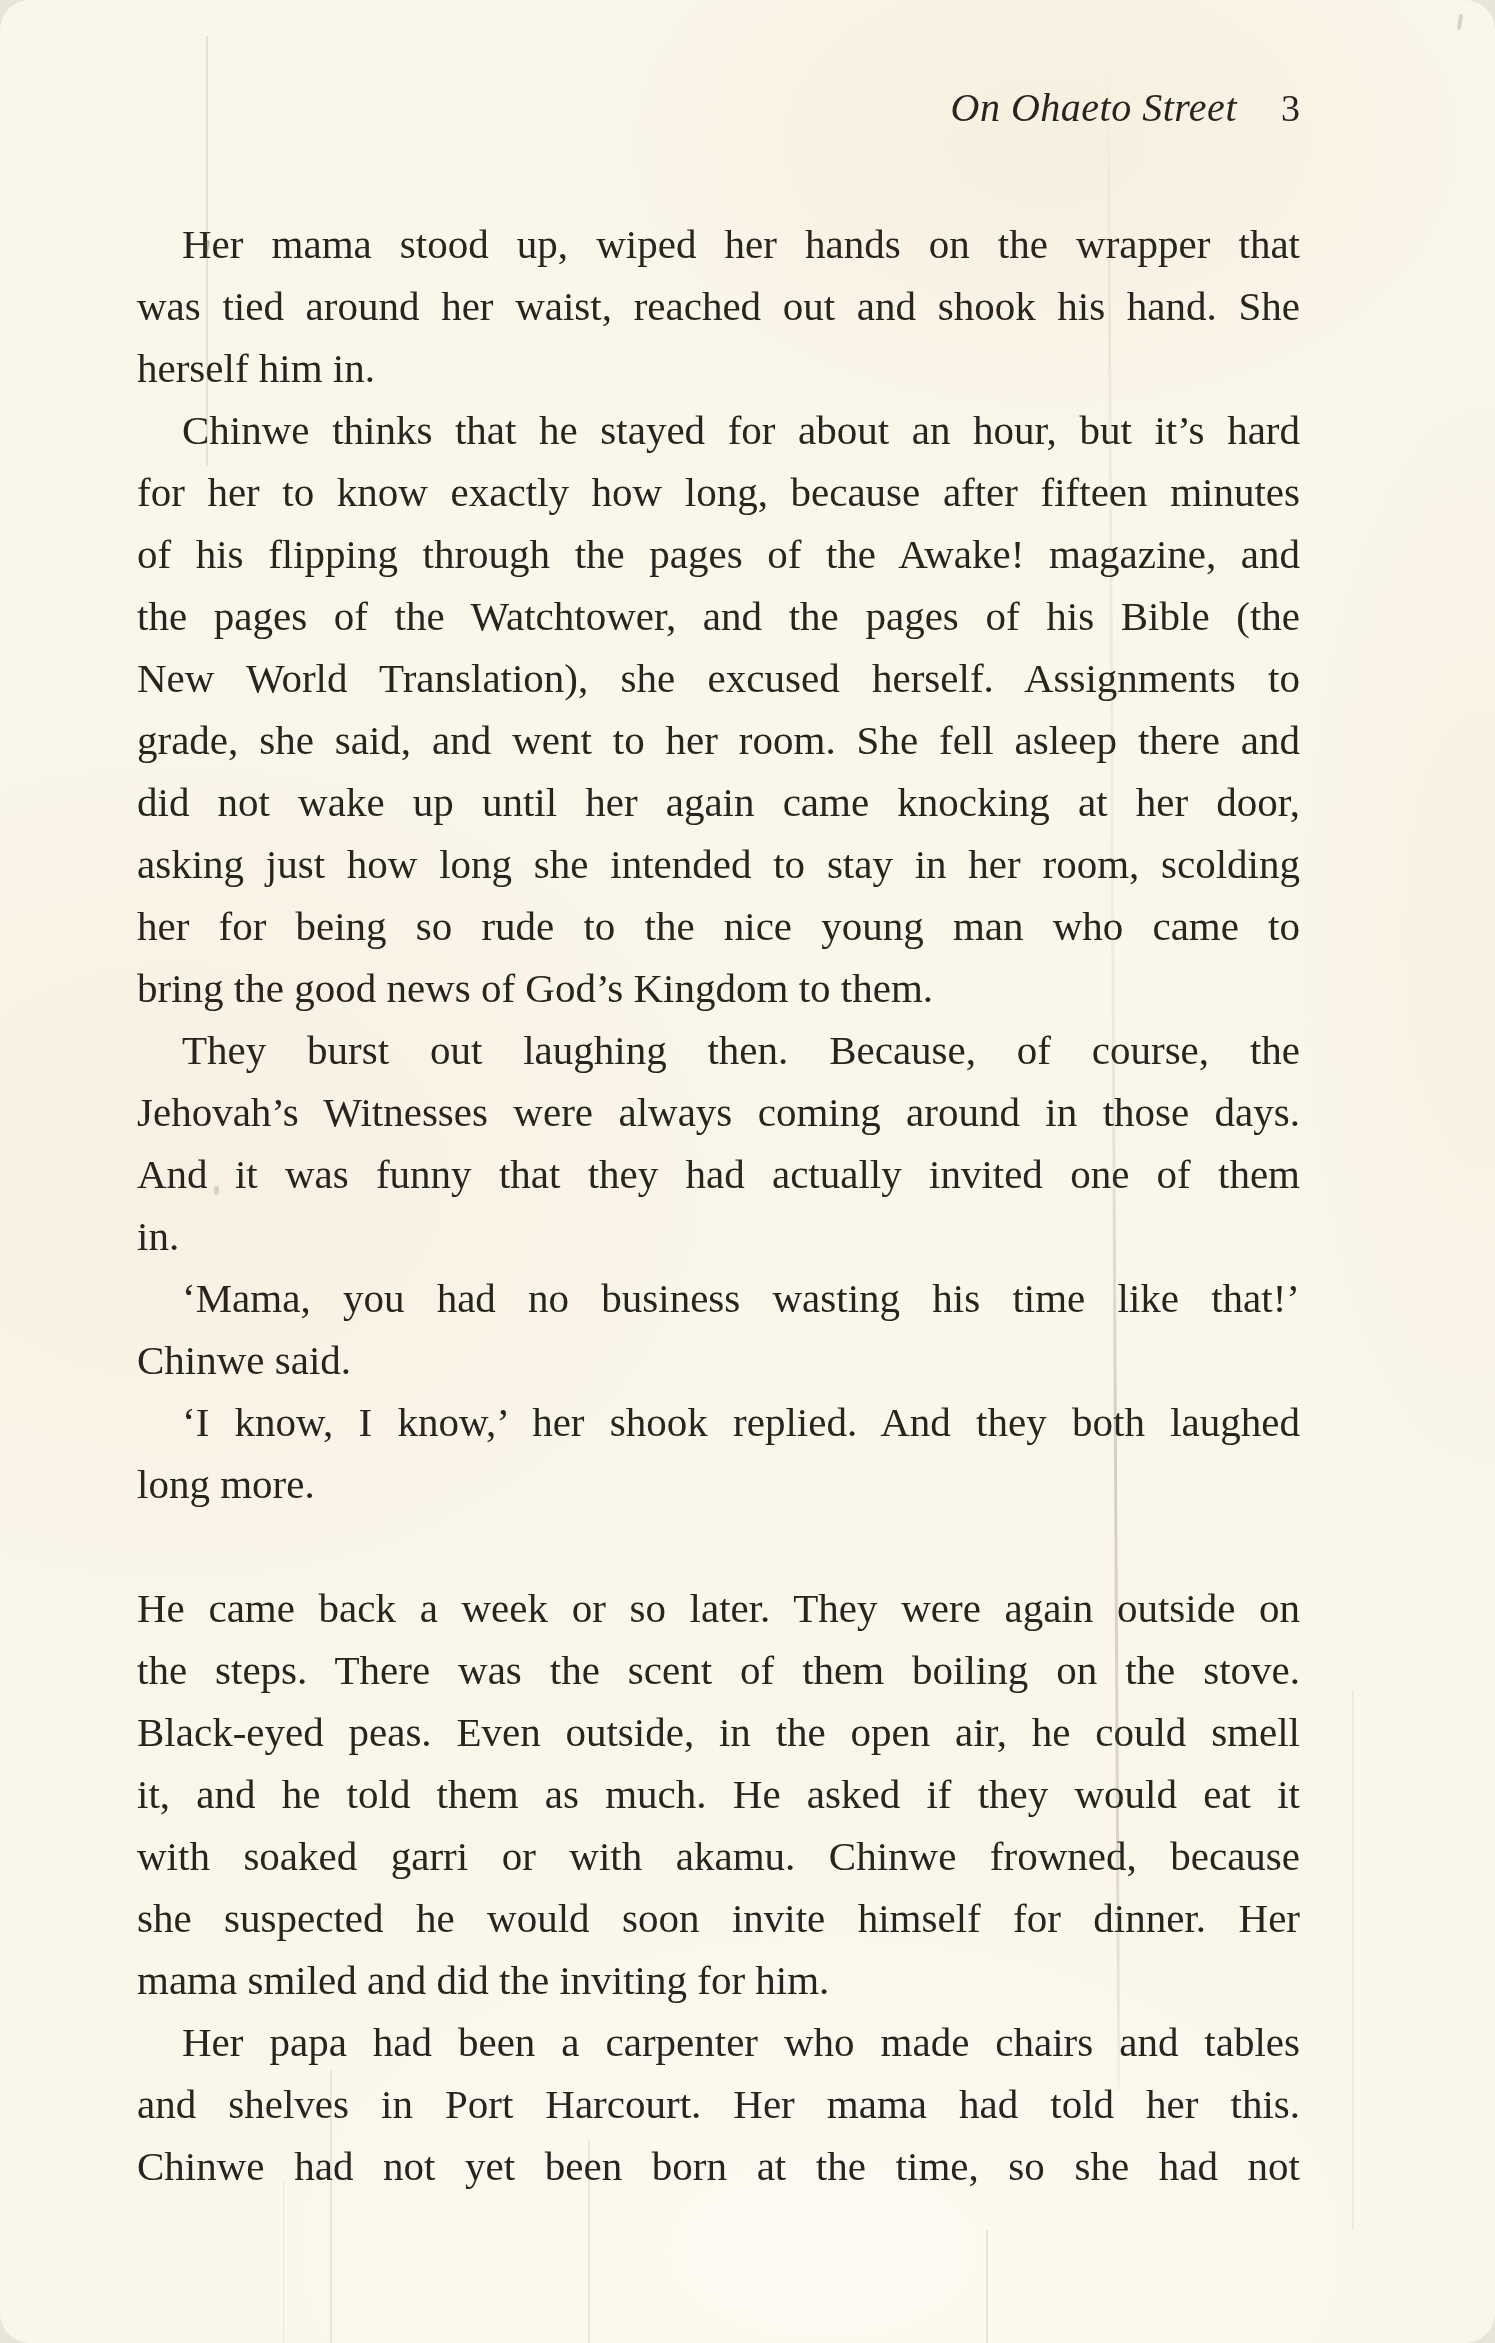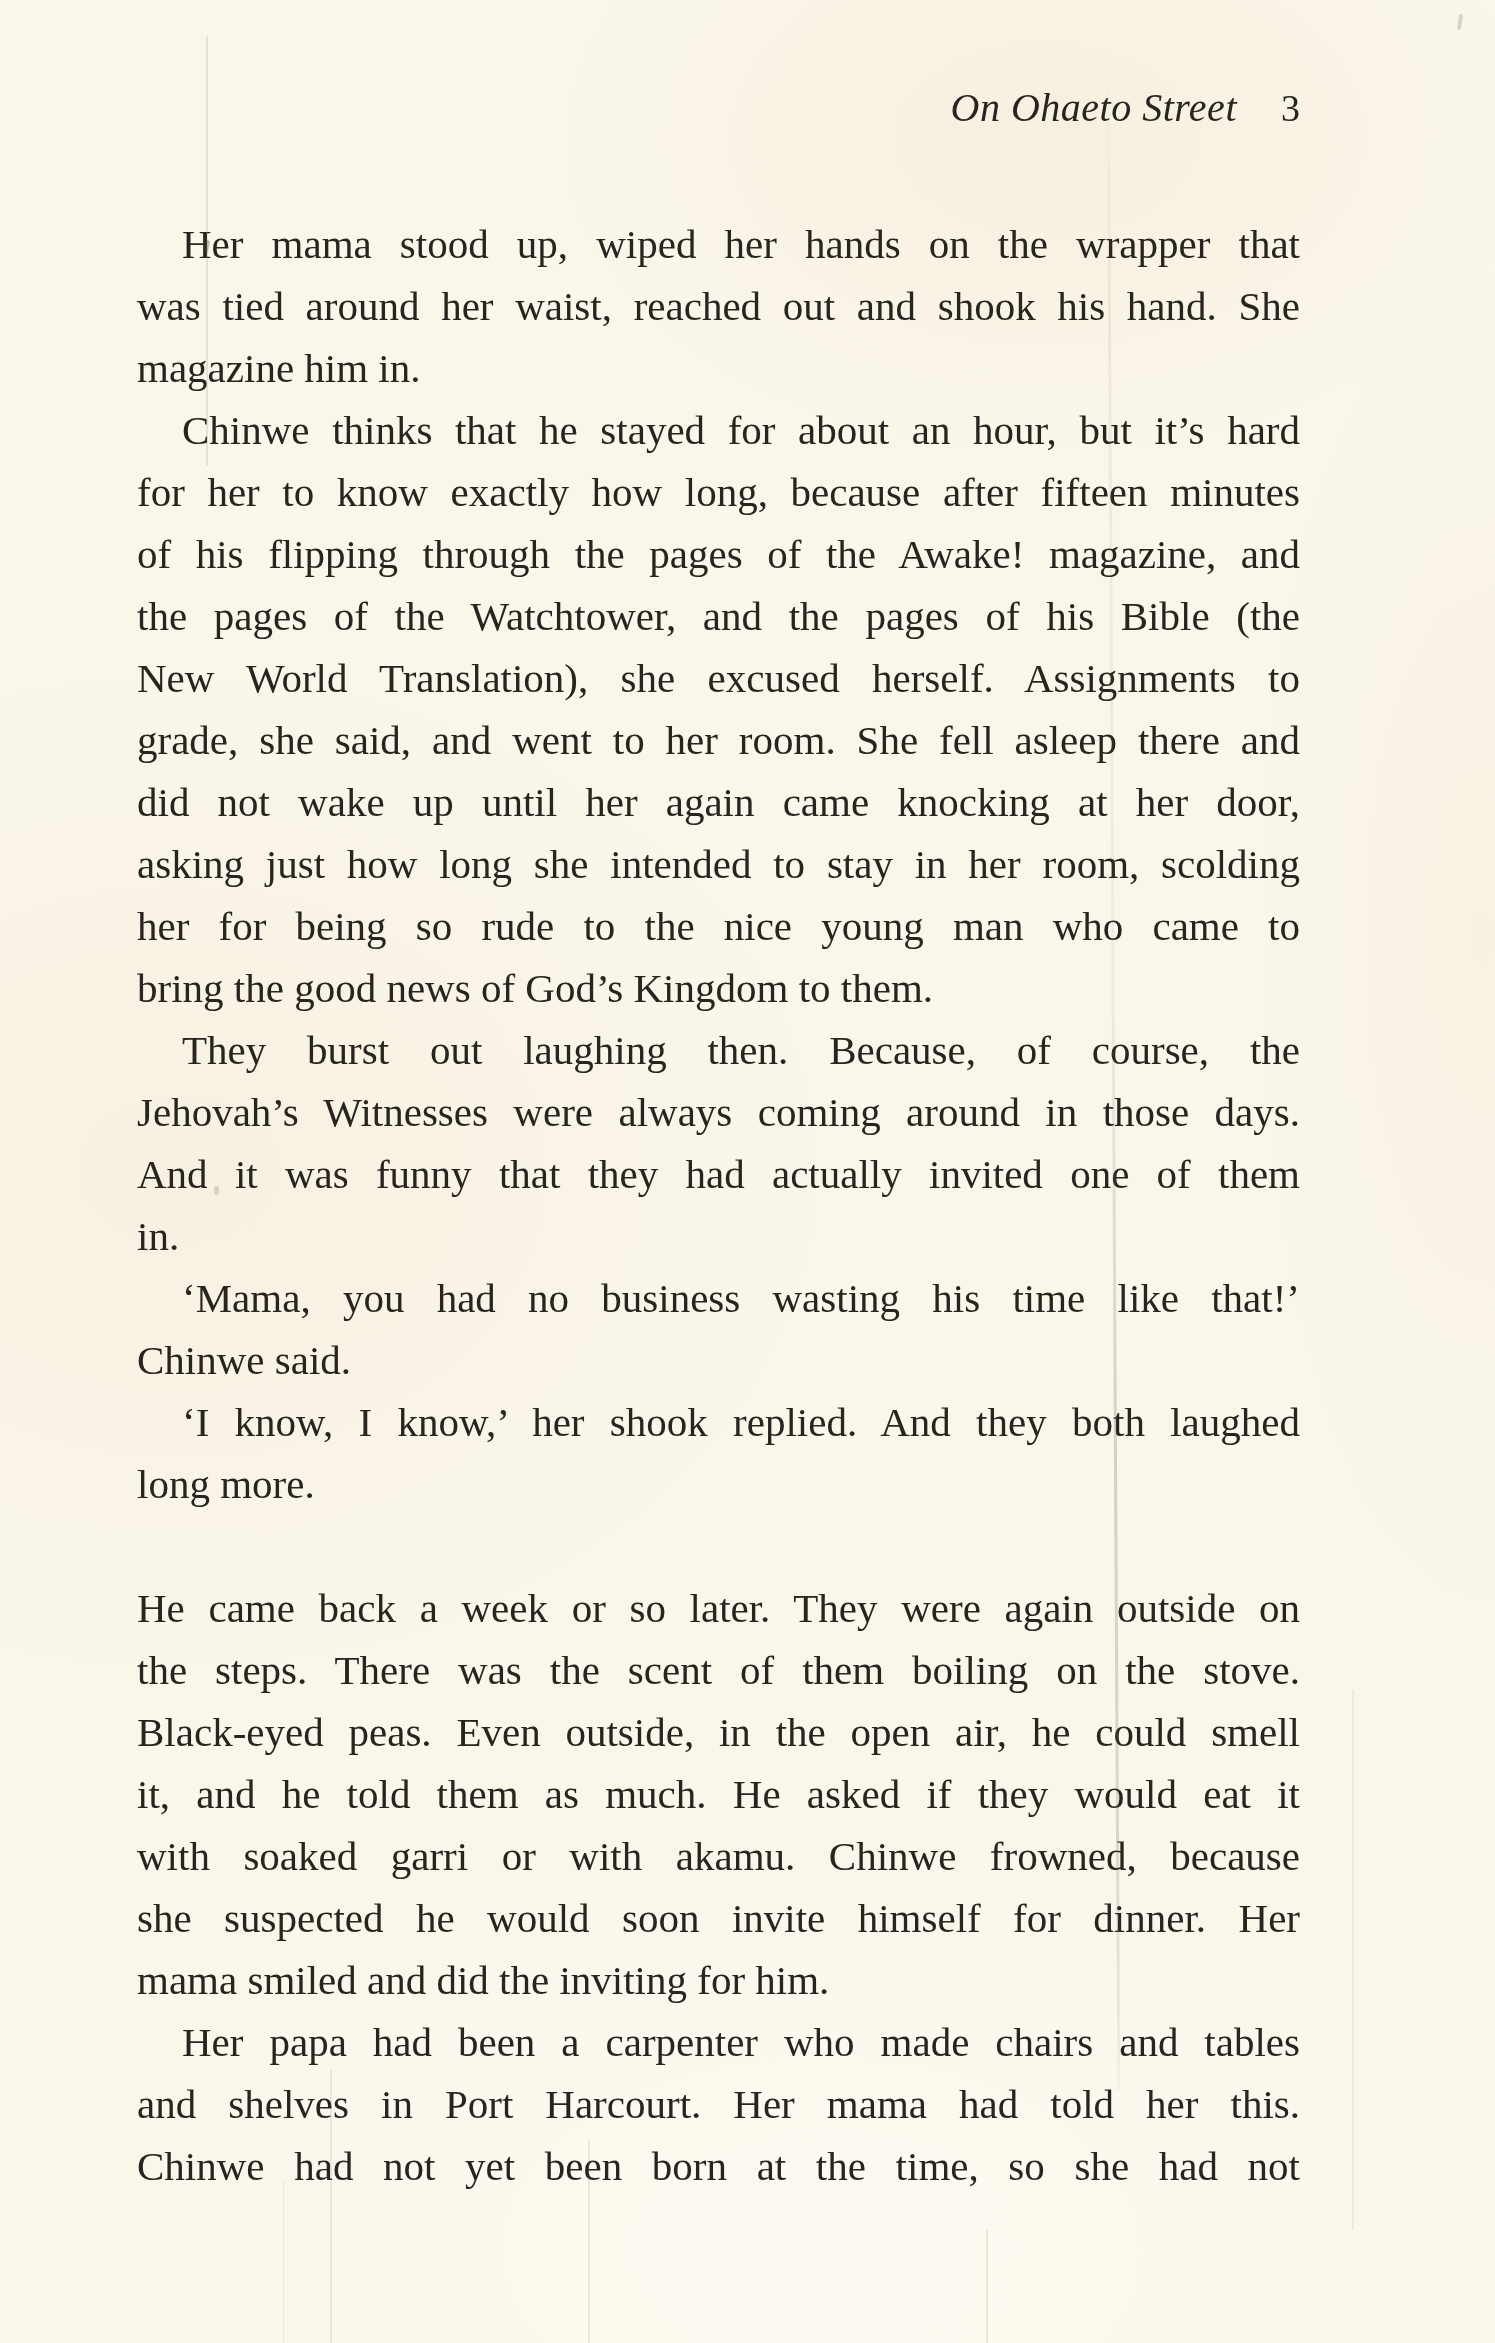--- a/index.html
+++ b/index.html
@@ -14,20 +14,21 @@
     margin: 0 auto;
     overflow: hidden;
     background-color: var(--paper, #faf6ea);
     background-image:
       radial-gradient(ellipse 700px 450px at 70% 6%,  rgba(240,232,210,0.45), transparent 70%),
       radial-gradient(ellipse 900px 700px at 12% 50%, rgba(238,229,206,0.30), transparent 72%),
       radial-gradient(ellipse 1000px 600px at 55% 96%, rgba(255,253,247,0.55), transparent 70%),
       radial-gradient(ellipse 300px 900px at 99% 40%, rgba(240,233,214,0.35), transparent 75%);
     font-family: "Liberation Serif", "DejaVu Serif", serif;
     color: var(--ink, #282420);
+    border-radius: 30px;
   }
 
   
   .header {
     position: absolute;
     top: 88px;
     right: 195px;
     white-space: nowrap;
     line-height: 1;
   }
@@ -98,21 +99,21 @@
 
 <div class="page" style="--paper: #faf6ea; --ink: #282420;">
 
   <div class="header">
     <span class="header-title">On Ohaeto Street</span><span class="header-num">3</span>
   </div>
 
   <div class="body">
       <div class="line just indent"><span>Her mama stood up, wiped her hands on the wrapper that</span></div>
       <div class="line just"><span>was tied around her waist, reached out and shook his hand. She</span></div>
-      <div class="line"><span>magazine him in.</span></div>
+      <div class="line"><span>herself him in.</span></div>
       <div class="line just indent"><span>Chinwe thinks that he stayed for about an hour, but it’s hard</span></div>
       <div class="line just"><span>for her to know exactly how long, because after fifteen minutes</span></div>
       <div class="line just"><span>of his flipping through the pages of the </span><span class="it">Awake!</span><span> magazine, and</span></div>
       <div class="line just"><span>the pages of the </span><span class="it">Watchtower</span><span>, and the pages of his Bible (the</span></div>
       <div class="line just"><span>New World Translation), she excused herself. Assignments to</span></div>
       <div class="line just"><span>grade, she said, and went to her room. She fell asleep there and</span></div>
       <div class="line just"><span>did not wake up until her again came knocking at her door,</span></div>
       <div class="line just"><span>asking just how long she intended to stay in her room, scolding</span></div>
       <div class="line just"><span>her for being so rude to the nice young man who came to</span></div>
       <div class="line"><span>bring the good news of God’s Kingdom to them.</span></div>

